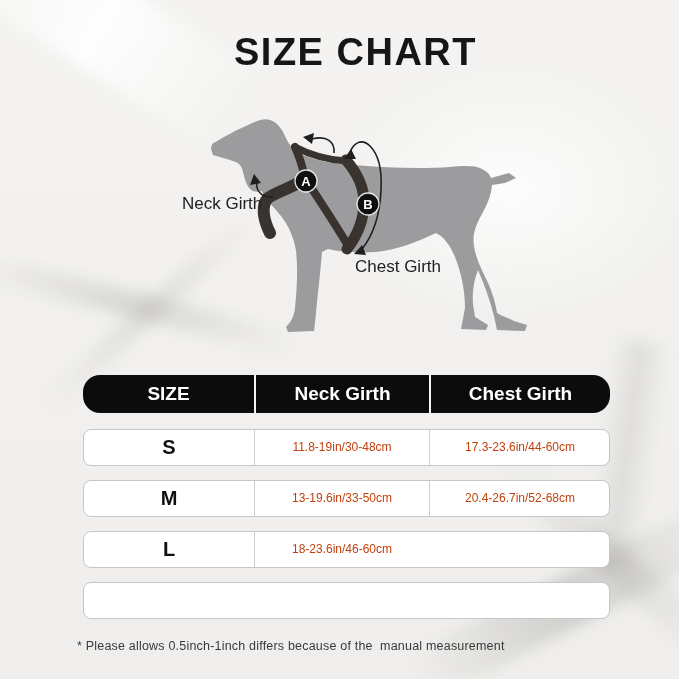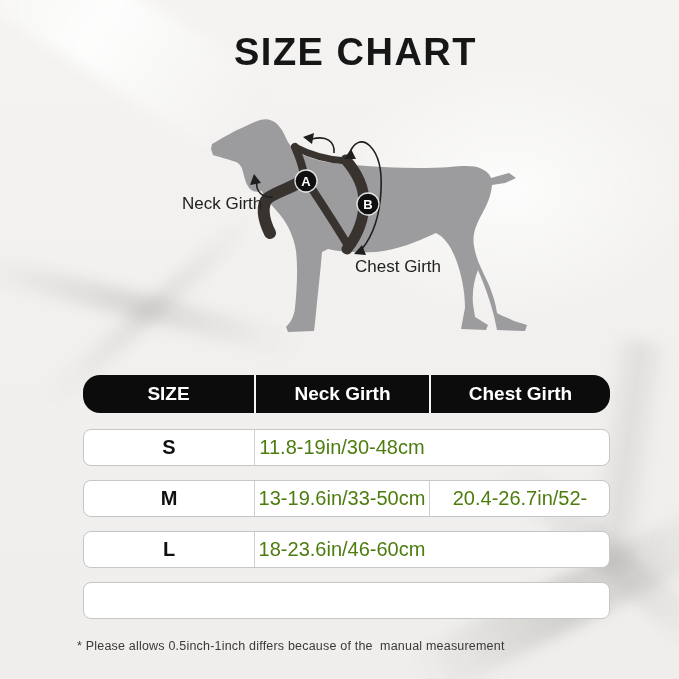--- a/index.html
+++ b/index.html
@@ -41,21 +41,21 @@
     height:38px;line-height:38px;
   }
   .thead .hcell + .hcell{border-left:2px solid #f5f5f5;}
   .trow{
     margin-top:14px;height:37px;background:#ffffff;
     border:1px solid #c6c6c6;border-radius:8px;box-sizing:border-box;
     display:grid;grid-template-columns:170px 175px 181px;align-items:center;
   }
   .trow.first{margin-top:16px;}
   .trow .cell{
-    text-align:center;font-size:20px;color:#4d7c0f;height:35px;line-height:35px;
+    text-align:center;font-size:12px;color:#c2410c;height:35px;line-height:35px;
     overflow:hidden;
   }
   .trow .cell + .cell{border-left:1px solid #cfcfcf;}
   .trow .cell.size{font-size:20px;font-weight:bold;color:#101010;}
   .footnote{
     position:absolute;left:77px;top:639px;font-size:12.5px;color:#3a3a3a;
     letter-spacing:.2px;white-space:pre;
   }
 </style>
 </head>
@@ -149,20 +149,21 @@
   <div class="size-table">
     <div class="thead">
       <div class="hcell">SIZE</div>
       <div class="hcell">Neck Girth</div>
       <div class="hcell">Chest Girth</div>
     </div>
 
     <div class="trow first">
       <div class="cell size">S</div>
       <div class="cell">11.8-19in/30-48cm</div>
+      <div class="cell">17.3-23.6in/44-60cm</div>
     </div>
     <div class="trow">
       <div class="cell size">M</div>
       <div class="cell">13-19.6in/33-50cm</div>
       <div class="cell">20.4-26.7in/52-68cm</div>
     </div>
     <div class="trow">
       <div class="cell size">L</div>
       <div class="cell">18-23.6in/46-60cm</div>
     </div>

